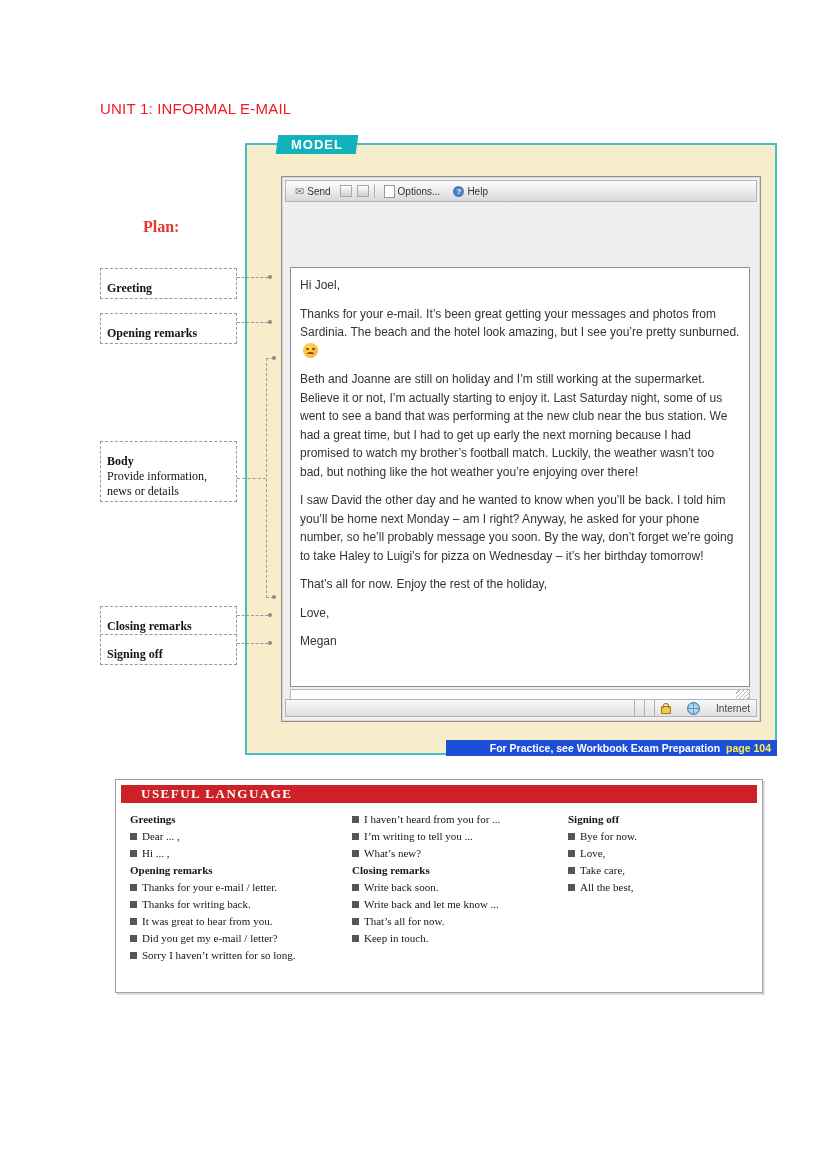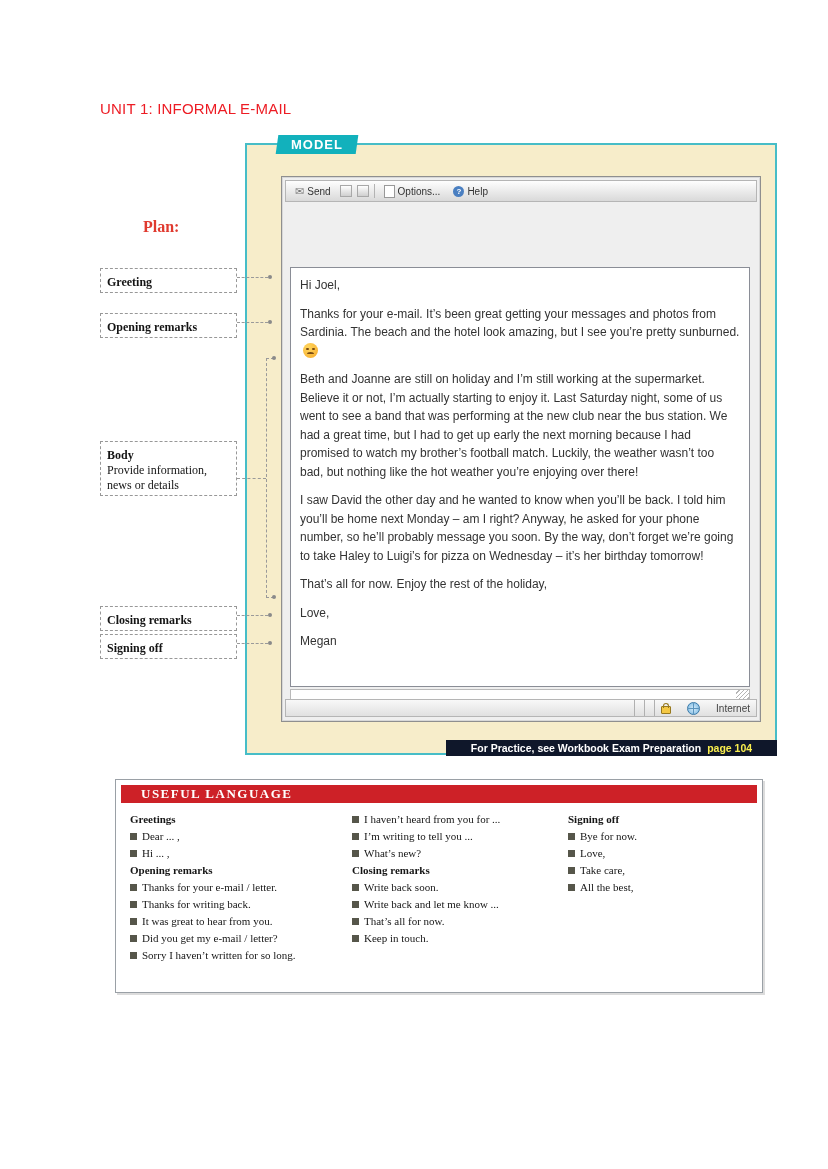--- a/index.html
+++ b/index.html
@@ -42,28 +42,28 @@
   .sb-cell{border-left:1px solid #b0b0b0;height:100%;display:flex;align-items:center;gap:16px;padding:0 6px;box-sizing:border-box;}
   .sb-thin{width:10px;padding:0;}
   .lock{width:8px;height:6px;background:#f4c844;border:1px solid #97791f;border-radius:1px;position:relative;margin-top:3px;}
   .lock::before{content:"";position:absolute;left:1px;top:-4px;width:4px;height:4px;border:1px solid #97791f;border-bottom:none;border-radius:3px 3px 0 0;}
   .globe{width:11px;height:11px;border-radius:50%;border:1px solid #3a79a8;background:radial-gradient(circle,#d8ecf9 0%,#8fc4e8 75%);position:relative;overflow:hidden;}
   .globe::before{content:"";position:absolute;left:5px;top:0;width:1px;height:100%;background:#5b94bd;}
   .globe::after{content:"";position:absolute;top:5px;left:0;width:100%;height:1px;background:#5b94bd;}
 
   
   .plan-heading{position:absolute;left:143px;top:218px;color:#e03a2f;font-weight:bold;font-size:16px;font-family:"Liberation Serif",serif;}
-  .plan-box{position:absolute;left:100px;width:137px;border:1px dashed #989898;background:#fff;font-family:"Liberation Serif",serif;font-size:12px;font-weight:bold;color:#141414;padding:6px 4px 2px 6px;box-sizing:border-box;line-height:15px;}
+  .plan-box{position:absolute;left:100px;width:137px;border:1px dashed #989898;background:#fff;font-family:"Liberation Serif",serif;font-size:12px;font-weight:bold;color:#141414;padding:12px 4px 2px 6px;box-sizing:border-box;line-height:15px;}
   .plan-box .desc{font-weight:normal;display:block;}
   .conn-h{position:absolute;border-top:1px dashed #9a9a9a;height:0;}
   .conn-v{position:absolute;border-left:1px dashed #9a9a9a;width:0;}
   .conn-dot{position:absolute;width:4px;height:4px;border-radius:50%;background:#8a8a8a;}
 
   
-  .practice-bar{position:absolute;left:446px;top:740px;width:331px;height:16px;background:#0f172a;color:#fff;font-size:10.5px;font-weight:bold;display:flex;align-items:center;justify-content:center;gap:6px;padding:0 6px;box-sizing:border-box;z-index:6;}
+  .practice-bar{position:absolute;left:446px;top:740px;width:331px;height:16px;background:#1d4ed8;color:#fff;font-size:10.5px;font-weight:bold;display:flex;align-items:center;justify-content:flex-end;gap:6px;padding:0 6px;box-sizing:border-box;z-index:6;}
   .page-ref{color:#f9ee4e;}
 
   
   .ul-box{position:absolute;left:115px;top:779px;width:648px;height:214px;background:#fff;border:1px solid #9aa0a6;box-shadow:2px 2px 0 #dcdcdc;box-sizing:border-box;}
   .ul-header{position:absolute;left:5px;top:5px;right:5px;height:18px;background:#cd2127;color:#fff;font-family:"Liberation Serif",serif;font-weight:bold;font-size:13px;letter-spacing:1.5px;display:flex;align-items:center;padding-left:20px;}
   .ul-cols{position:absolute;left:14px;top:31px;right:8px;display:flex;font-family:"Liberation Serif",serif;font-size:11px;color:#161616;}
   .ul-col1{width:222px;} .ul-col2{width:216px;} .ul-col3{flex:1;}
   .ul-heading{font-weight:bold;line-height:17px;}
   .ul-item{display:flex;align-items:flex-start;gap:5px;line-height:17px;}
   .bullet{width:7px;height:7px;background:#56564a;margin-top:5px;flex:none;}

